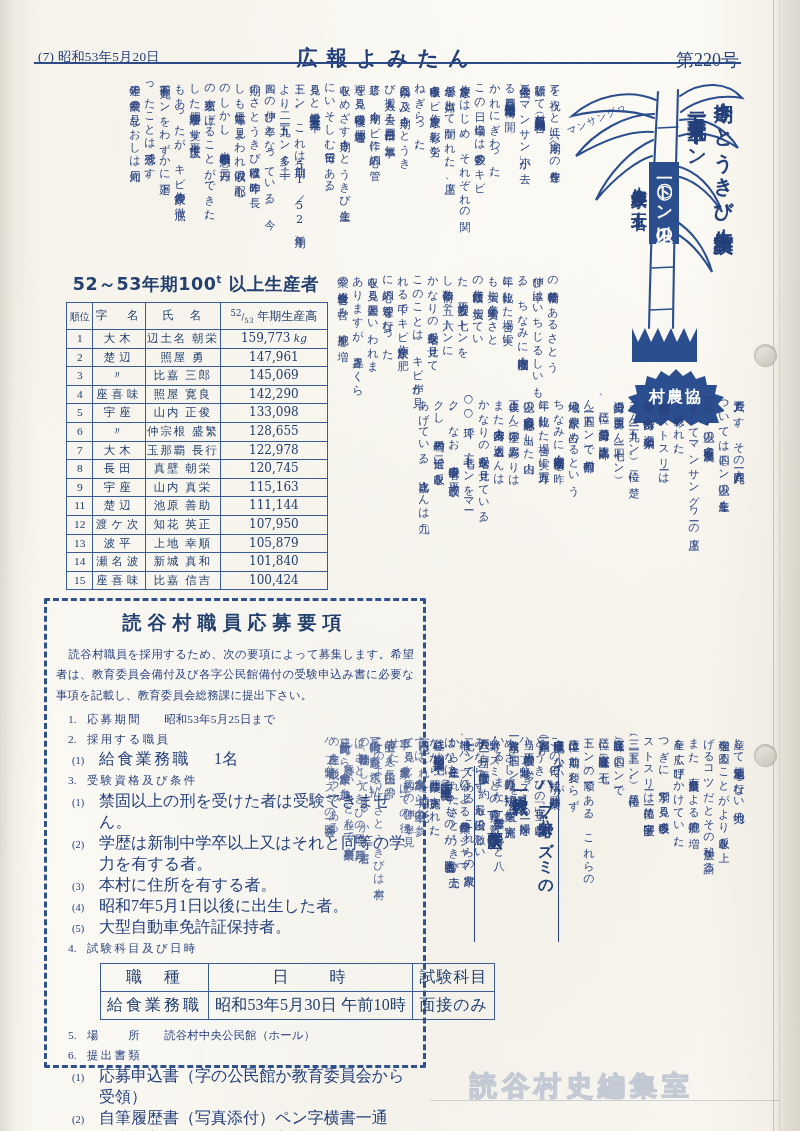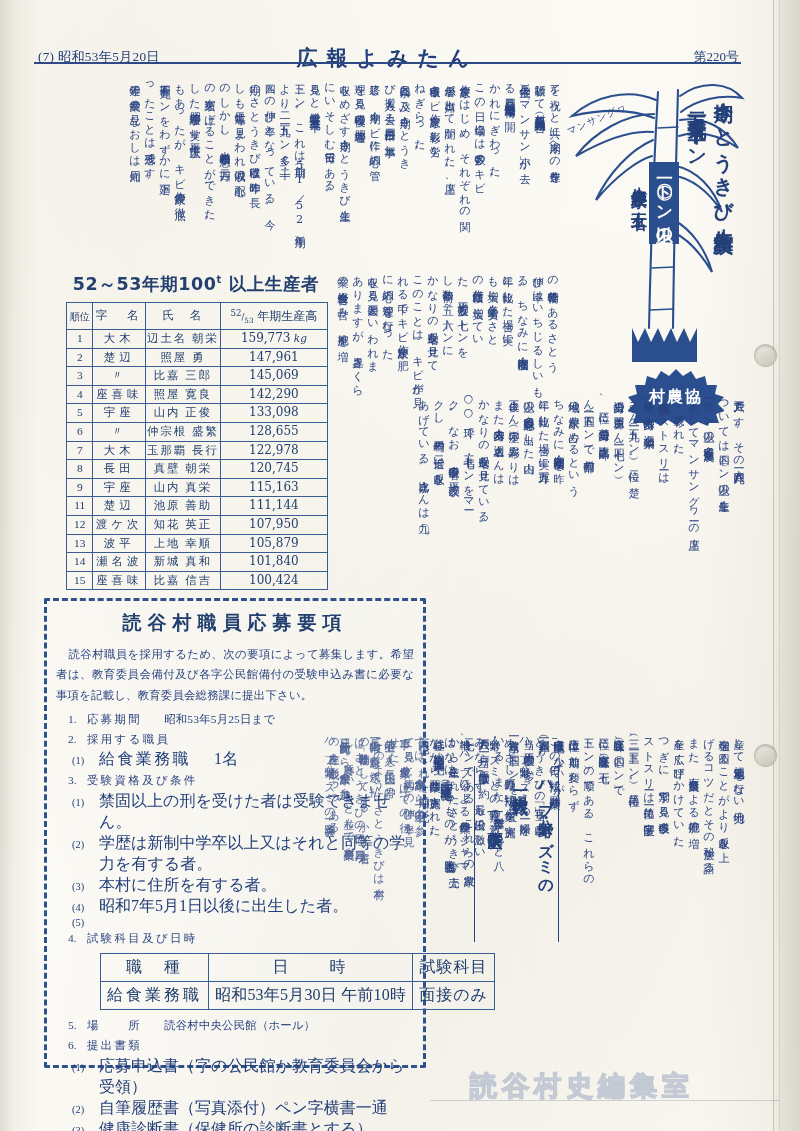--- a/index.html
+++ b/index.html
@@ -43,21 +43,21 @@
   #content{position:absolute;left:30px;top:30px;width:715px;height:1050px;color:#24407a;}
 
   
   .masthead{position:absolute;left:0;top:14px;width:715px;height:30px;}
   .mh-left{position:absolute;left:8px;top:4px;font-size:13.2px;letter-spacing:.3px;white-space:nowrap;}
   .mh-title{
     position:absolute;left:50%;transform:translateX(-50%);top:0;
     font-size:21px;font-weight:bold;letter-spacing:9px;white-space:nowrap;
     font-family:"DejaVu Serif",serif;
   }
-  .mh-right{position:absolute;right:6px;top:4px;font-size:13px;white-space:nowrap;}
+  .mh-right{position:absolute;right:6px;top:4px;font-size:18px;white-space:nowrap;}
   .mh-rule{position:absolute;left:4px;top:32px;width:707px;height:1.6px;background:#2d4a86;}
 
   
   .vcol{
     writing-mode:vertical-rl;text-orientation:upright;
     font-size:11.1px;line-height:1.52;letter-spacing:.9px;
     text-align:justify;color:#2a4380;
     font-family:"DejaVu Serif","Liberation Serif",serif;
   }
 
@@ -569,20 +569,21 @@
             <li>
               <span class="rc-num">(3)</span>
               <span>本村に住所を有する者。</span>
             </li>
             <li>
               <span class="rc-num">(4)</span>
               <span>昭和7年5月1日以後に出生した者。</span>
             </li>
             <li>
               <span class="rc-num">(5)</span>
+              <span>大型自動車免許証保持者。</span>
             </li>
           </ul>
 
         <ul class="rc-list">
           <li>
             <span class="rc-num">4.</span>
             <span class="rc-lbl">試験科目及び日時</span>
           </li>
         </ul>
 

